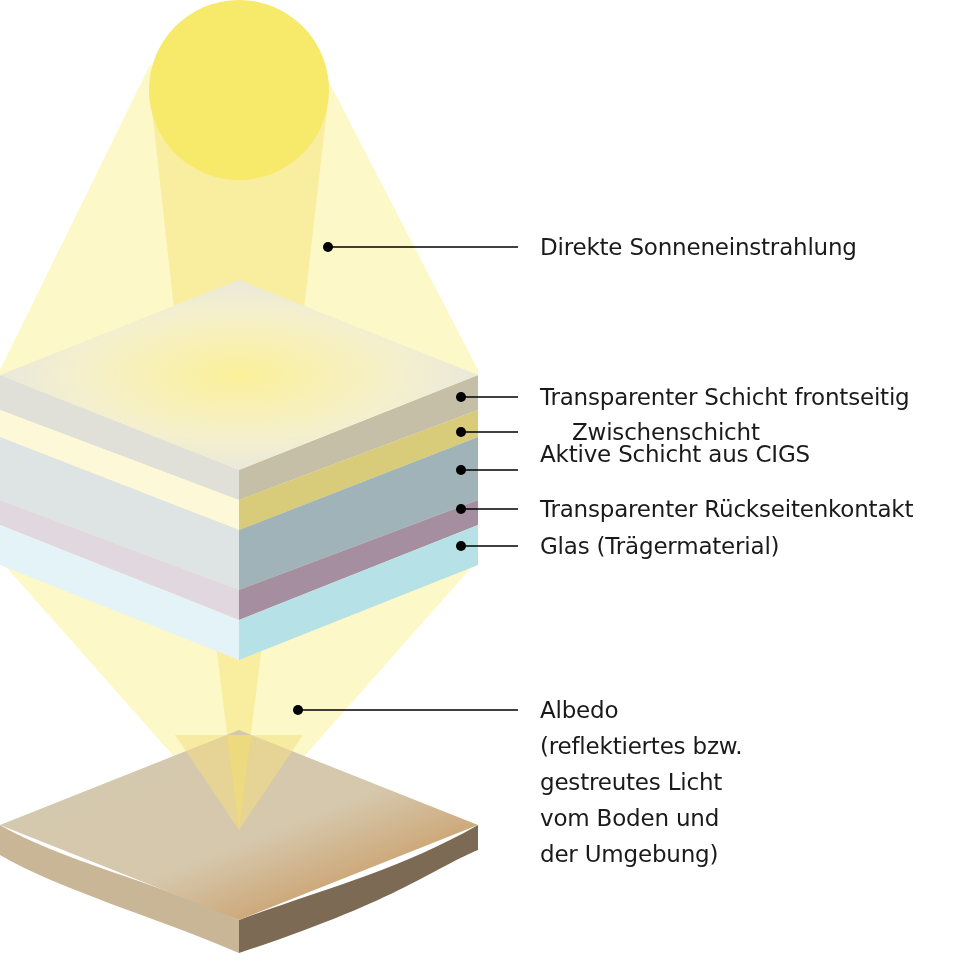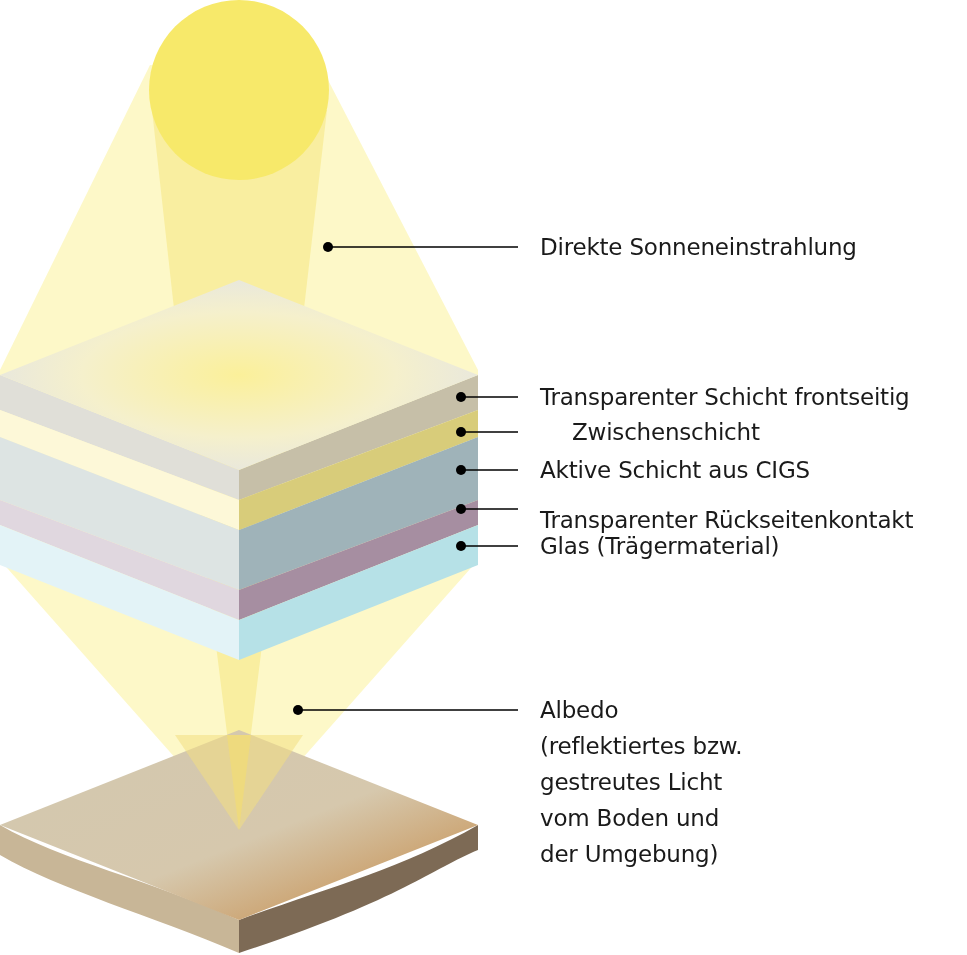--- a/index.html
+++ b/index.html
@@ -75,20 +75,20 @@
     <circle cx="461" cy="470" r="5"></circle>
     <circle cx="461" cy="509" r="5"></circle>
     <circle cx="461" cy="546" r="5"></circle>
     <circle cx="298" cy="710" r="5"></circle>
   </g>
 </svg>
 
 <div class="label" style="left:540px; top:229px;">Direkte Sonneneinstrahlung</div>
 <div class="label" style="left:540px; top:379px;">Transparenter Schicht frontseitig</div>
 <div class="label" style="left:572px; top:414px;">Zwischenschicht</div>
-<div class="label" style="left:540px; top:452px;text-align:center;">Aktive Schicht aus CIGS</div>
-<div class="label" style="left:540px; top:502px;">Transparenter Rückseitenkontakt</div>
+<div class="label" style="left:540px; top:436px;text-align:center;">Aktive Schicht aus CIGS</div>
+<div class="label" style="left:540px; top:491px;">Transparenter Rückseitenkontakt</div>
 <div class="label" style="left:540px; top:528px;text-align:center;">Glas (Trägermaterial)</div>
 <div class="label label-multi" style="left:540px; top:692px;">Albedo
 (reflektiertes bzw.
 gestreutes Licht
 vom Boden und
 der Umgebung)</div>
 
 </body></html>

